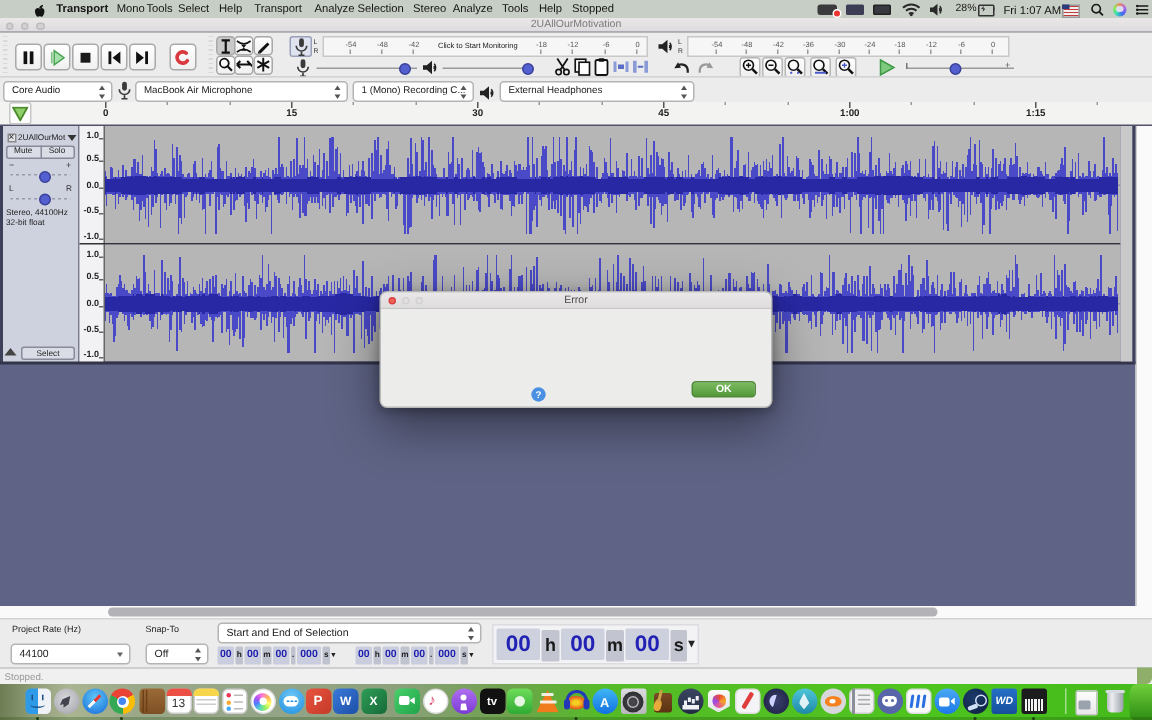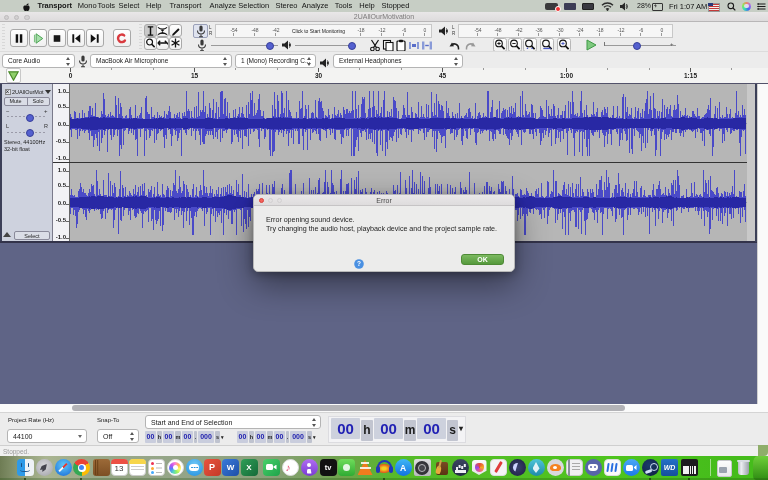--- a/index.html
+++ b/index.html
@@ -624,19 +624,18 @@
 
 <div class="abs" style="left:758px;top:445px;width:10px;height:10.5px;background:#8fae6a;border-radius:0 0 4px 0;"></div>
 
 <div class="abs" style="left:253px;top:194px;width:260px;height:76px;background:#ececeb;border-radius:5px;box-shadow:0 12px 34px rgba(0,0,0,0.45),0 2px 8px rgba(0,0,0,0.3);border:0.5px solid #b8b8b8;">
   <div class="abs" style="left:0;top:0;width:100%;height:11px;background:linear-gradient(#e9e7e8,#dedcdd);border-bottom:1px solid #c6c4c5;border-radius:5px 5px 0 0;box-sizing:border-box;">
     <div class="abs" style="left:5px;top:2.8px;width:5.2px;height:5.2px;border-radius:50%;background:#f4615a;border:0.5px solid #d8433e;box-sizing:border-box;"></div>
     <div class="abs" style="left:14px;top:2.8px;width:5.2px;height:5.2px;border-radius:50%;background:#e2e0e1;border:0.5px solid #d2d0d1;box-sizing:border-box;"></div>
     <div class="abs" style="left:23px;top:2.8px;width:5.2px;height:5.2px;border-radius:50%;background:#e2e0e1;border:0.5px solid #d2d0d1;box-sizing:border-box;"></div>
     <div class="abs" style="left:0;right:0;top:1.5px;text-align:center;font-size:7px;color:#4a4a4a;">Error</div>
   </div>
-  <div class="abs" style="left:12px;top:21px;font-size:7.2px;color:#262626;line-height:8.8px;white-space:nowrap;letter-spacing:-0.05px;">Error opening sound device.<br>Try changing the audio host, playback device and the project sample rate.</div>
   <div class="abs" style="left:99.5px;top:59.5px;"><svg width="10" height="10" viewBox="0 0 10 10">
         <circle cx="5" cy="5" r="4.8" fill="#4a90e2"></circle>
         <text x="5" y="7.3" font-size="6.5" font-weight="bold" text-anchor="middle" fill="#fff" font-family="Liberation Sans">?</text>
       </svg></div>
   <div class="abs" style="left:207px;top:59px;width:43px;height:11px;background:linear-gradient(#7cba60,#55993c);border:0.5px solid #4e8a36;border-radius:3px;box-sizing:border-box;text-align:center;font-size:7px;font-weight:700;color:#fff;line-height:10px;">OK</div>
 </div>
 
 </body></html>

